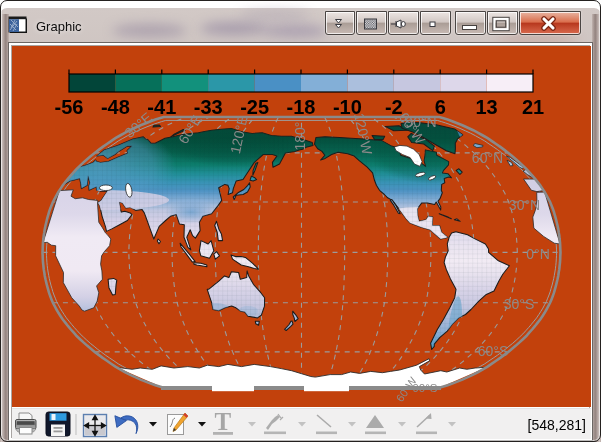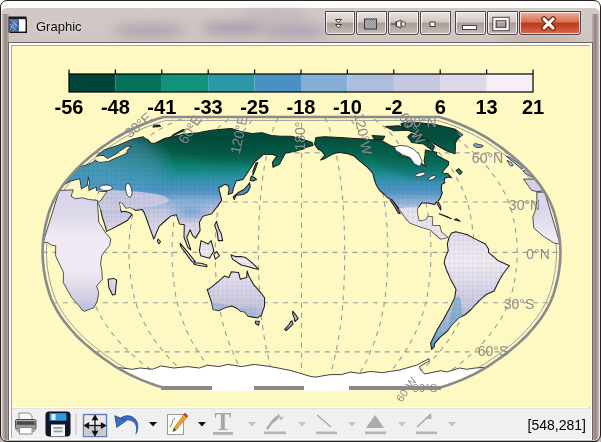--- a/index.html
+++ b/index.html
@@ -3,21 +3,21 @@
 * { margin:0; padding:0; box-sizing:border-box; }
 html,body { width:601px; height:442px; overflow:hidden; font-family:"Liberation Sans", sans-serif; background:#fff; }
 #win { position:absolute; left:0; top:0; width:601px; height:442px; border-radius:7px;
   background:linear-gradient(180deg,#d2c9c6 0%,#c3b8b4 40%,#b8aca8 75%,#c2b5b0 100%);margin-top:8px; }
 #winborder { position:absolute; left:0; top:0; width:601px; height:442px; border-radius:7px;
   border:1px solid #24211f; box-shadow: inset 0 0 0 1px rgba(255,255,255,0.55); z-index:50; pointer-events:none; }
 
 .blob { position:absolute; border-radius:50%; filter:blur(6px); }
 #client { position:absolute; left:8px; top:34px; width:585px; height:399px;
   background:#fff; border:1px solid #6b6664; box-shadow: inset 0 0 0 2px #ffffff, inset 0 0 0 3px #a9a5a3; }
-#canvas { position:absolute; left:3px; top:3px; width:579px; height:361px; background:#fef9c3; overflow:hidden; }
+#canvas { position:absolute; left:3px; top:3px; width:579px; height:361px; background:#c2410c; overflow:hidden; }
 #toolbar { position:absolute; left:3px; top:365px; width:579px; height:31px; background:#f1f0f0;
   border-top:1px solid #e3e2e2; }
 #status { position:absolute; right:5px; top:8px; font-size:14px; color:#000; }
 .titletxt { position:absolute; left:36px; top:11px; font-size:13px; color:#0e0d0d; text-shadow:0 0 5px rgba(255,255,255,0.85); }
 .capbtn { position:absolute; top:3px; height:24px; border-radius:0 0 3px 3px;
   background:linear-gradient(180deg,#ece5e2 0%,#d2c8c4 45%,#ab9e97 52%,#c8bab4 100%);
   border:1px solid #4a4543; box-shadow: inset 0 0 0 1px rgba(255,255,255,0.75), 0 0 2px rgba(255,255,255,0.6); }
 </style></head>
 <body>
 <div id="win">

